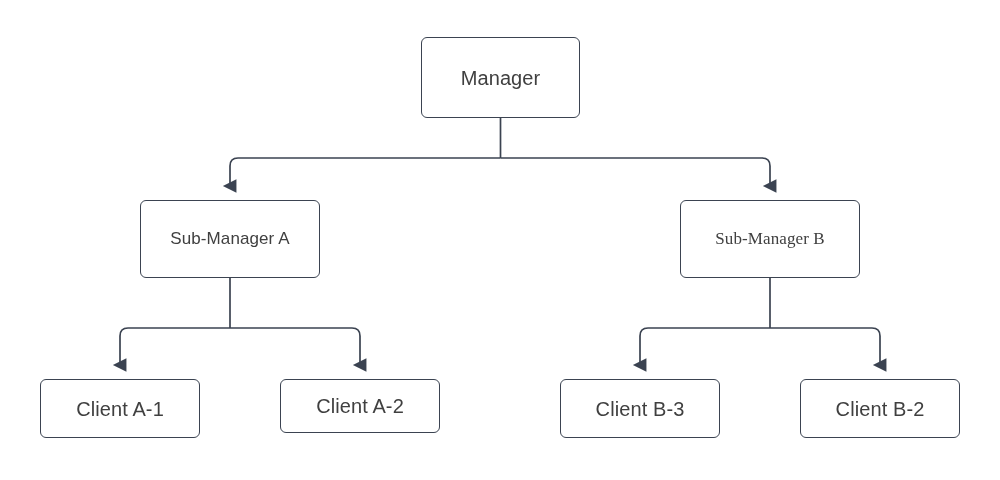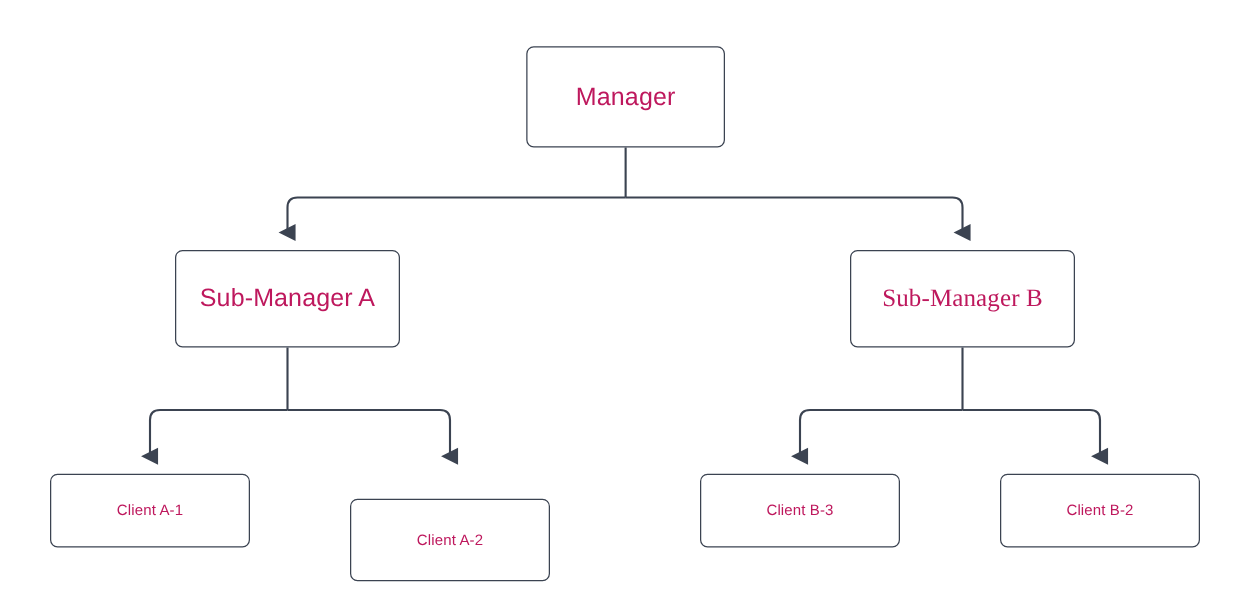--- a/index.html
+++ b/index.html
@@ -25,35 +25,35 @@
   }
   .node {
     position: absolute;
     box-sizing: border-box;
     display: flex;
     align-items: center;
     justify-content: center;
     background: #ffffff;
     border: 1.6px solid #3b4351;
     border-radius: 6px;
-    color: #be185d;
+    color: #404040;
     font-family: "Liberation Sans", sans-serif;
     font-weight: 400;
     letter-spacing: 0.1px;
     text-align: center;
     z-index: 2;
   }
   .node-label {
     display: block;
     line-height: 1.2;
     white-space: nowrap;
   }
   .level-root   { font-size: 20px; }
-  .level-mid    { font-size: 20px; }
-  .level-leaf   { font-size: 12px; }
+  .level-mid    { font-size: 17px; }
+  .level-leaf   { font-size: 20px; }
 </style>
 </head>
 <body>
 
 <div id="canvas">
 
   <svg id="connectors" viewBox="0 0 1000 480" xmlns="http://www.w3.org/2000/svg">
     <defs>
       <marker id="arrowhead" markerWidth="9" markerHeight="9" refX="4.4" refY="4.4" orient="auto" markerUnits="strokeWidth">
         <path d="M 0.4 0.6 L 8.4 0.6 L 4.4 8.6 Z" fill="#3b4351"></path>
@@ -90,21 +90,21 @@
   </div>
 
   <div class="node level-mid" style="left:680px; top:200px; width:180px; height:78px;font-family:Liberation Serif, serif;">
     <span class="node-label">Sub-Manager B</span>
   </div>
 
   <div class="node level-leaf" style="left:40px; top:379px; width:160px; height:59px;">
     <span class="node-label">Client A-1</span>
   </div>
 
-  <div class="node level-leaf" style="left:280px; top:379px; width:160px; height:66px;margin-top:20px;">
+  <div class="node level-leaf" style="left:280px; top:379px; width:160px; height:54px;">
     <span class="node-label">Client A-2</span>
   </div>
 
   <div class="node level-leaf" style="left:560px; top:379px; width:160px; height:59px;">
     <span class="node-label">Client B-3</span>
   </div>
 
   <div class="node level-leaf" style="left:800px; top:379px; width:160px; height:59px;text-align:center;">
     <span class="node-label">Client B-2</span>
   </div>

